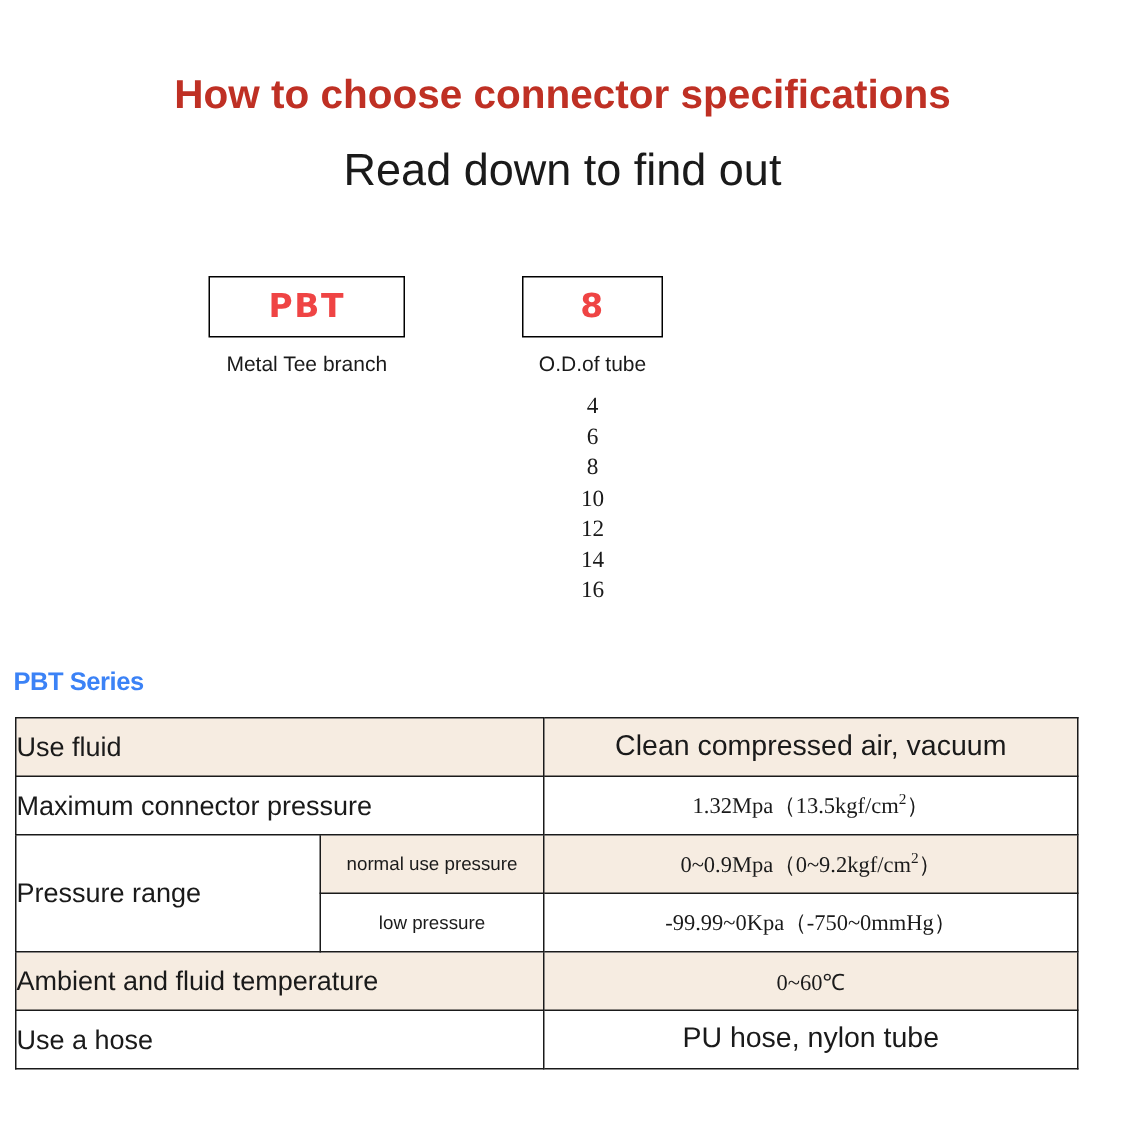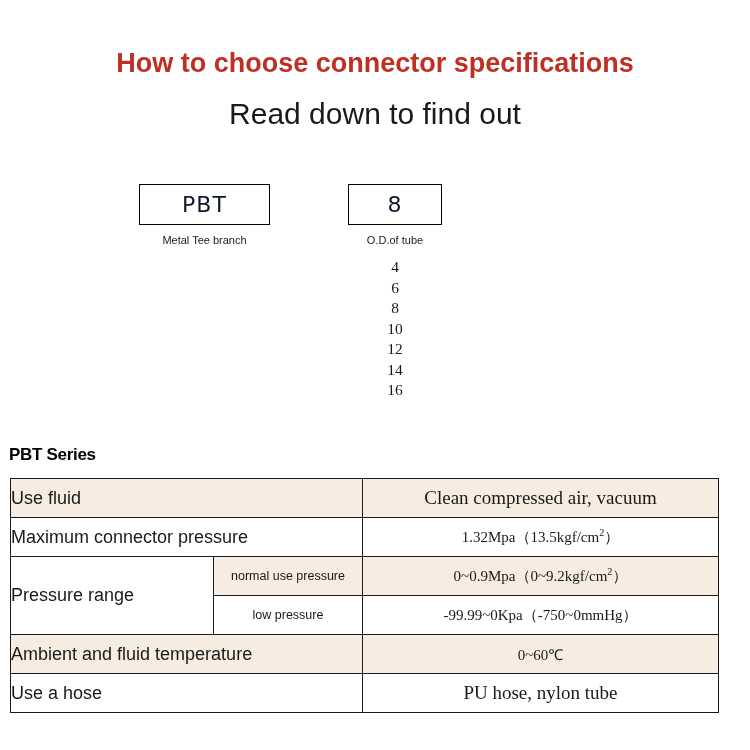--- a/index.html
+++ b/index.html
@@ -60,30 +60,30 @@
   .code-box {
     box-sizing: border-box;
     width: 100%;
     height: 41px;
     border: 1.5px solid #000000;
     background: #ffffff;
     display: flex;
     align-items: center;
     justify-content: center;
     font-size: 22px;
-    font-weight: normal;
+    font-weight: bold;
     font-family: "DejaVu Sans", sans-serif;
     letter-spacing: 1px;
-    color: #0f172a;
+    color: #ef4444;
   }
   .code-caption {
     margin-top: 9px;
     width: 100%;
     text-align: center;
-    font-size: 11px;
+    font-size: 14px;
     color: #1a1a1a;
     white-space: nowrap;
   }
   .code-list {
     margin-top: 11px;
     width: 100%;
     text-align: center;
     font-family: "Liberation Serif", serif;
     font-size: 15.5px;
     line-height: 20.5px;
@@ -91,21 +91,21 @@
   }
   .code-list div { white-space: nowrap; }
 
   
   .series-label {
     position: absolute;
     left: 9px;
     top: 445px;
     font-size: 17px;
     font-weight: bold;
-    color: #000000;
+    color: #3b82f6;
     letter-spacing: -0.3px;
   }
 
   
   .spec-table {
     position: absolute;
     left: 10px;
     top: 478px;
     width: 708px;
     border-collapse: collapse;
@@ -132,21 +132,21 @@
   }
   .cell-value {
     text-align: center;
     font-size: 15px;
     font-family: "Liberation Serif", serif;
     height: 38px;
     white-space: nowrap;
   }
   .cell-value.large {
     font-size: 19px;
-    font-family: Liberation Serif, serif;
+    font-family: Liberation Sans, sans-serif;
   }
   .beige { background: #f6ece1; }
   .white { background: #ffffff; }
   sup { font-size: 0.68em; vertical-align: super; line-height: 0; }
 </style>
 </head>
 <body>
 
 <div class="title">How to choose connector specifications</div>
 <div class="subtitle">Read down to find out</div>

